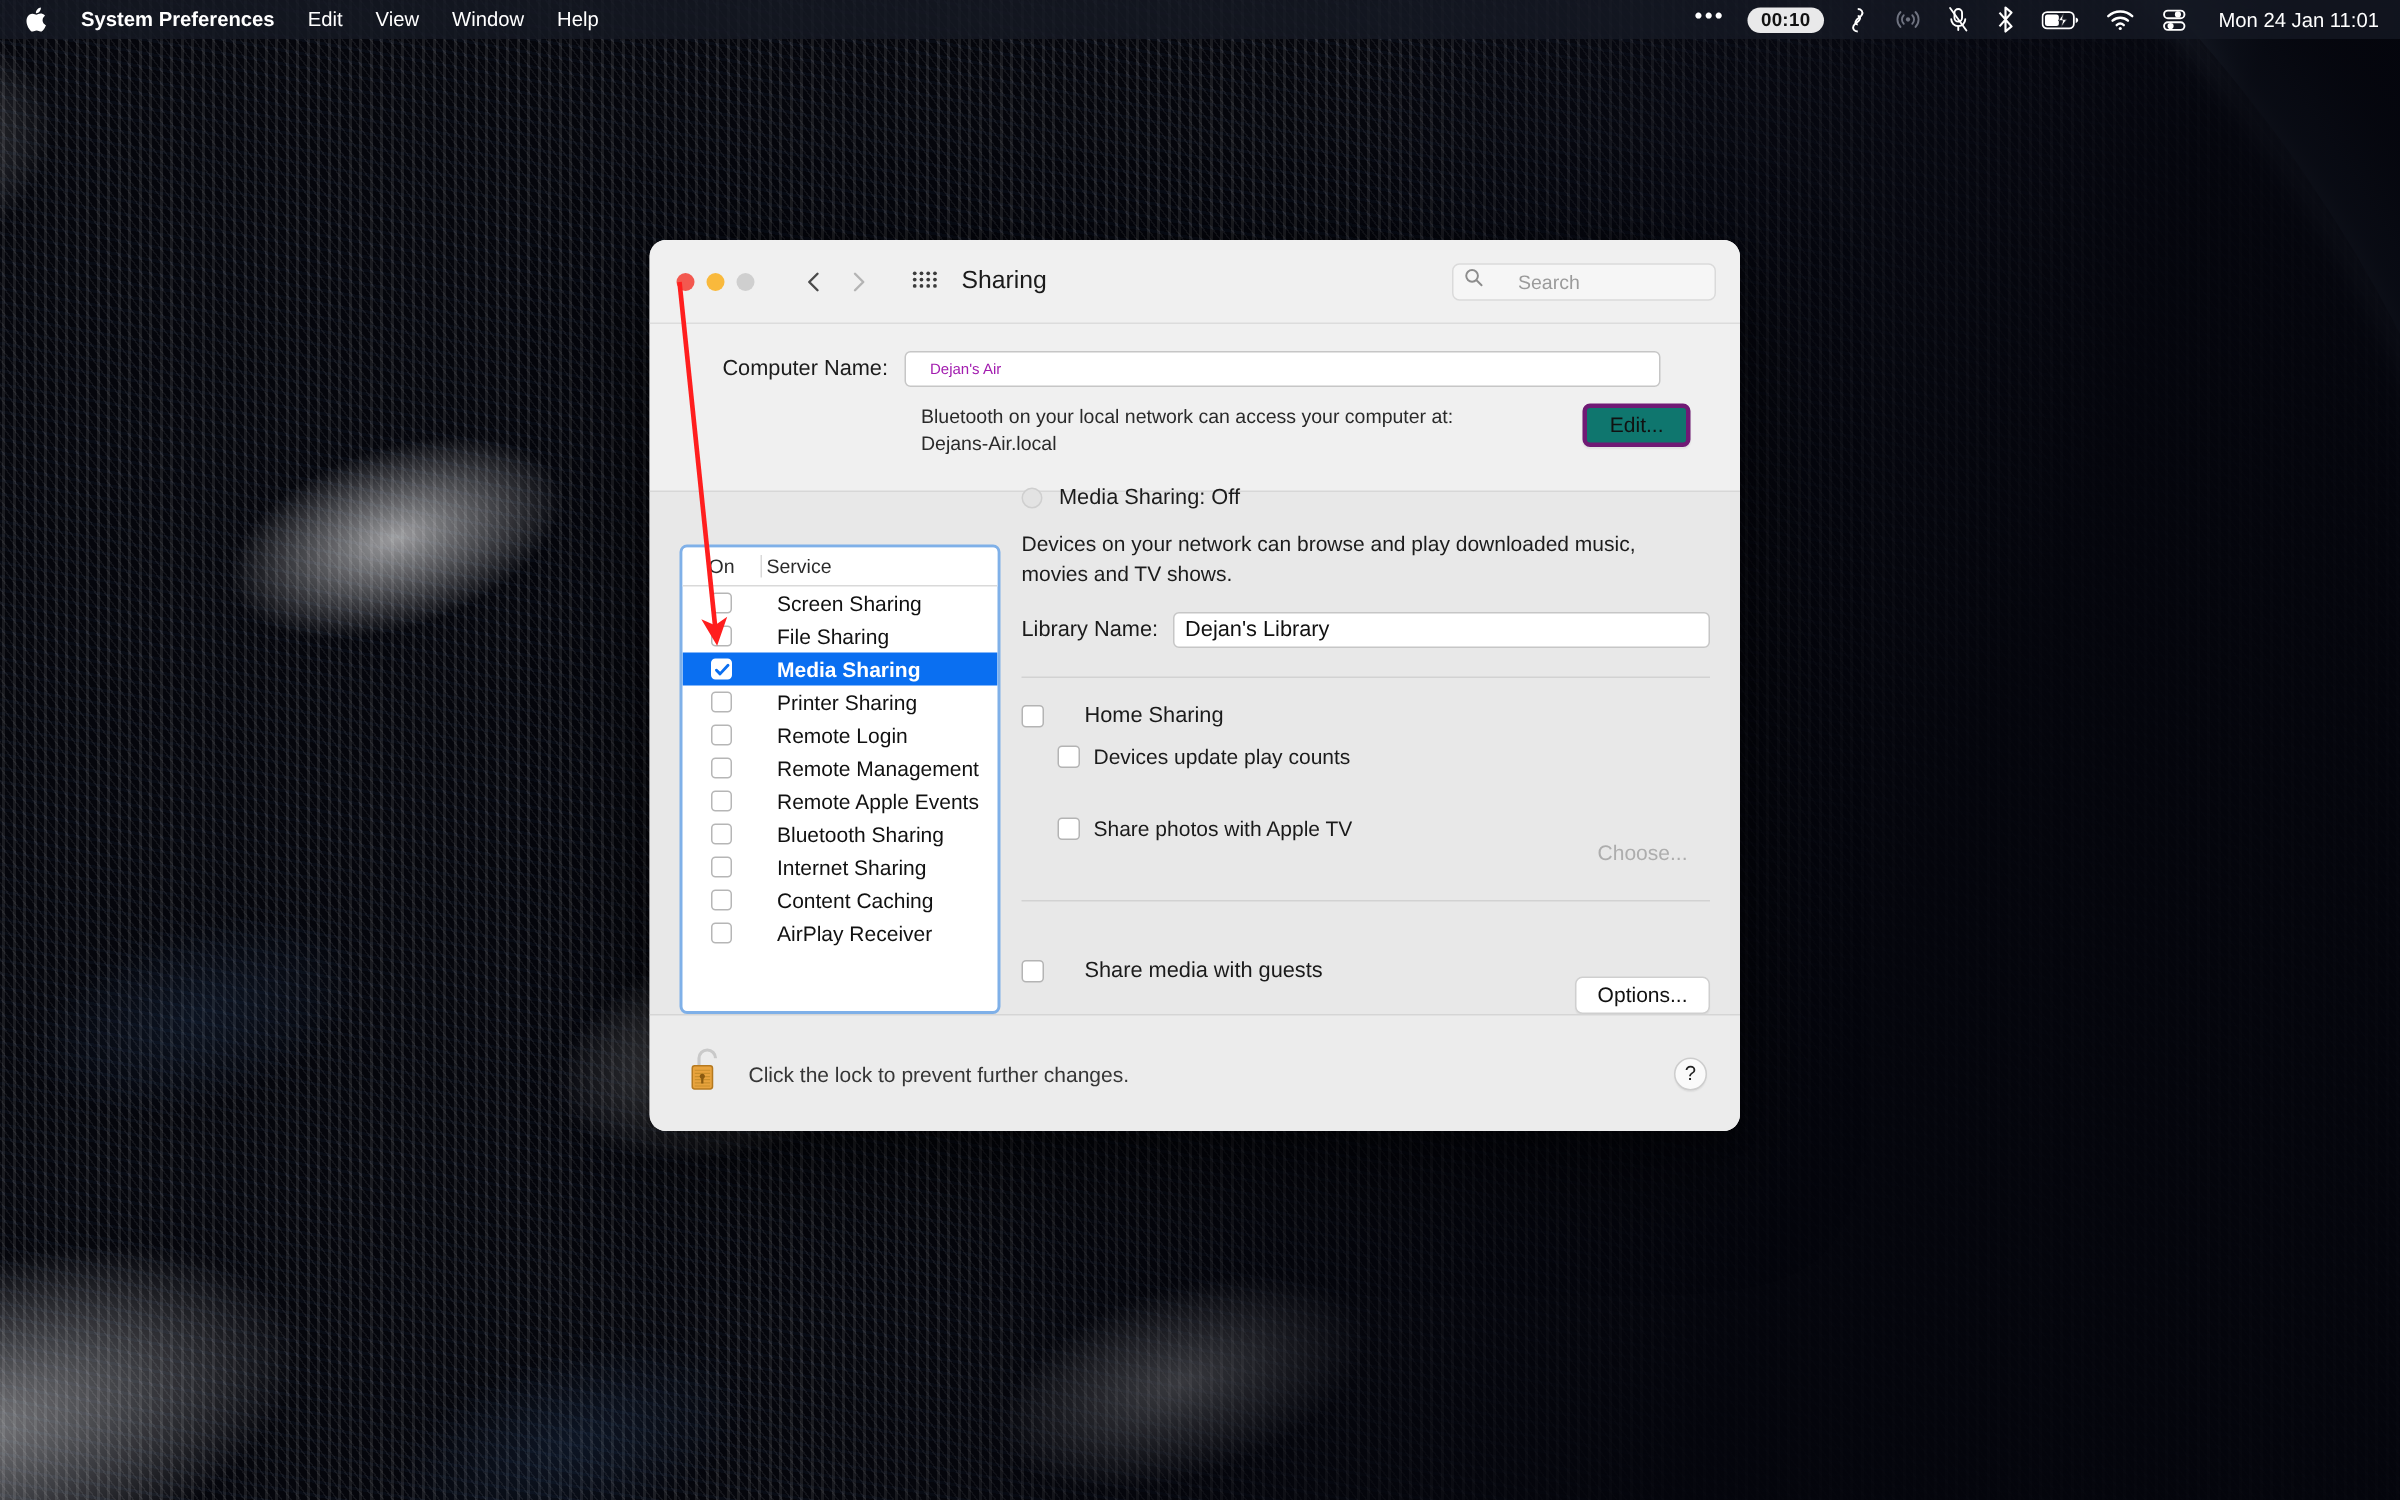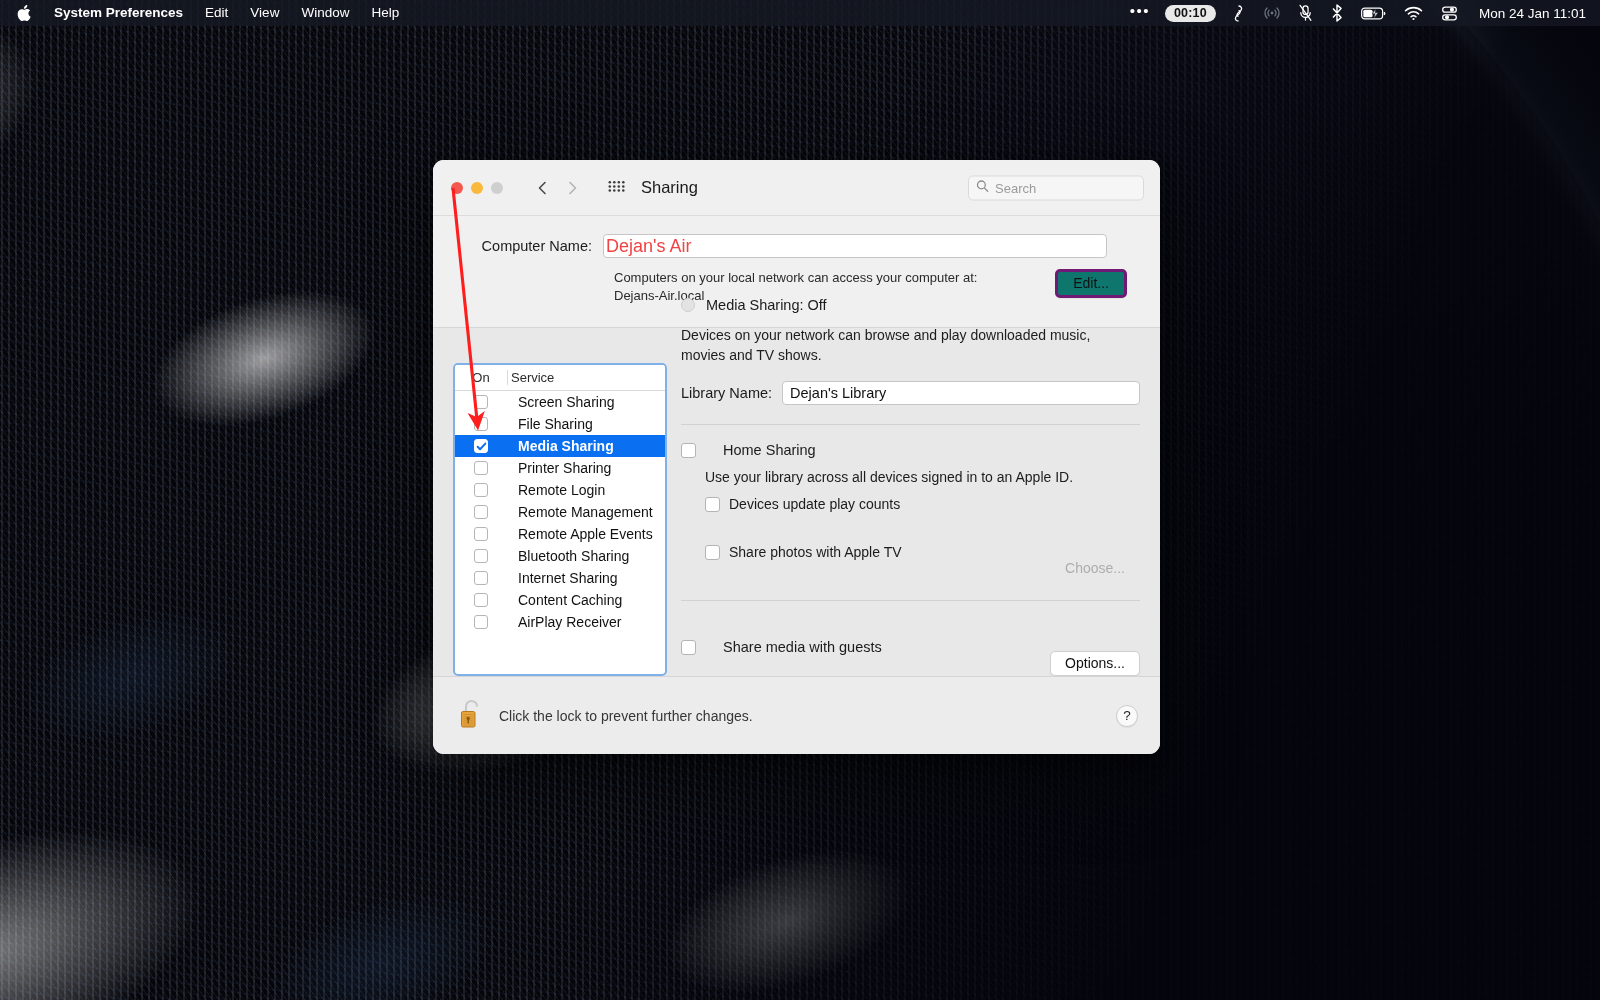--- a/index.html
+++ b/index.html
@@ -140,31 +140,31 @@
   .light.grey{ background:#cfcfcf; }
 
   .navarrows { display:flex; align-items:center; gap:13px; margin-left:32px; }
   .navarrow { width:16px; height:16px; display:block; }
   .gridbtn { margin-left:28px; display:flex; align-items:center; }
   .win-title { margin-left:16px; font-size:16.5px; color:#1b1b1b; }
 
   .searchbox {
     position:absolute; right:16px; top:50%; transform:translateY(-50%);
     width:176px; height:25px; border:1px solid #dadada; border-radius:5px;
-    background:#f6f6f6; display:flex; align-items:center; padding:0 7px; gap:6px;
+    background:#f6f6f6; display:flex; align-items:center; padding:0 7px; gap:23px;
   }
   .searchbox .ph { color:#9b9b9b; font-size:13px; }
 
   
   .namepanel { background:#f0f0f0; padding:18px 0 22px; border-bottom:1px solid #d7d7d7; }
   .row-cn { display:flex; align-items:center; padding:0 20px 0 0;border-radius:11px; }
   .lbl-cn { width:170px; text-align:right; font-size:14.5px; color:#1c1c1c; padding-right:11px; }
   .inp-cn {
     flex:1; height:24px; background:#fff; border:1px solid #c6c6c6; border-radius:4px;
-    display:flex; align-items:center; padding:0 2px; font-size:18px; color:#ef4444;
+    display:flex; align-items:center; padding:0 16px; font-size:10px; color:#a21caf;
     margin-right:33px;
   }
   .row-hint { display:flex; align-items:flex-start; margin-top:11px; padding-right:20px; }
   .hint-txt { margin-left:181px; font-size:13px; color:#2a2a2a; line-height:1.38; }
   .btn-edit {
     margin-left:auto; margin-right:13px;
     background:#0f766e; border:3px solid #701a75; border-radius:5px;
     font-size:14px; color:#111; padding:3px 15px 4px;
     box-shadow:0 1px 1px rgba(0,0,0,.05);
   }
@@ -375,21 +375,21 @@
     </div>
   </div>
 
   <div class="namepanel">
     <div class="row-cn">
       <span class="lbl-cn">Computer Name:</span>
       <span class="inp-cn">Dejan's Air</span>
     </div>
     <div class="row-hint">
       <div class="hint-txt">
-        <div>Computers on your local network can access your computer at:</div>
+        <div>Bluetooth on your local network can access your computer at:</div>
         <div>Dejans-Air.local</div>
       </div>
       <button class="btn-edit">Edit...</button>
     </div>
   </div>
 
   <div class="main">
 
     <div class="svc-wrap">
       <div class="svc-head">
@@ -483,21 +483,20 @@
         <span class="lbl">Library Name:</span>
         <span class="inp">Dejan's Library</span>
       </div>
 
       <div class="sep"></div>
 
       <div class="hs-row">
         <span class="cb2"></span>
         <span>Home Sharing</span>
       </div>
-      <div class="hs-desc">Use your library across all devices signed in to an Apple ID.</div>
 
       <div class="sub-row">
         <span class="cb2"></span>
         <span>Devices update play counts</span>
       </div>
 
       <div class="sub-row">
         <span class="cb2"></span>
         <span>Share photos with Apple TV</span>
         <button class="btn disabled right-btn">Choose...</button>

